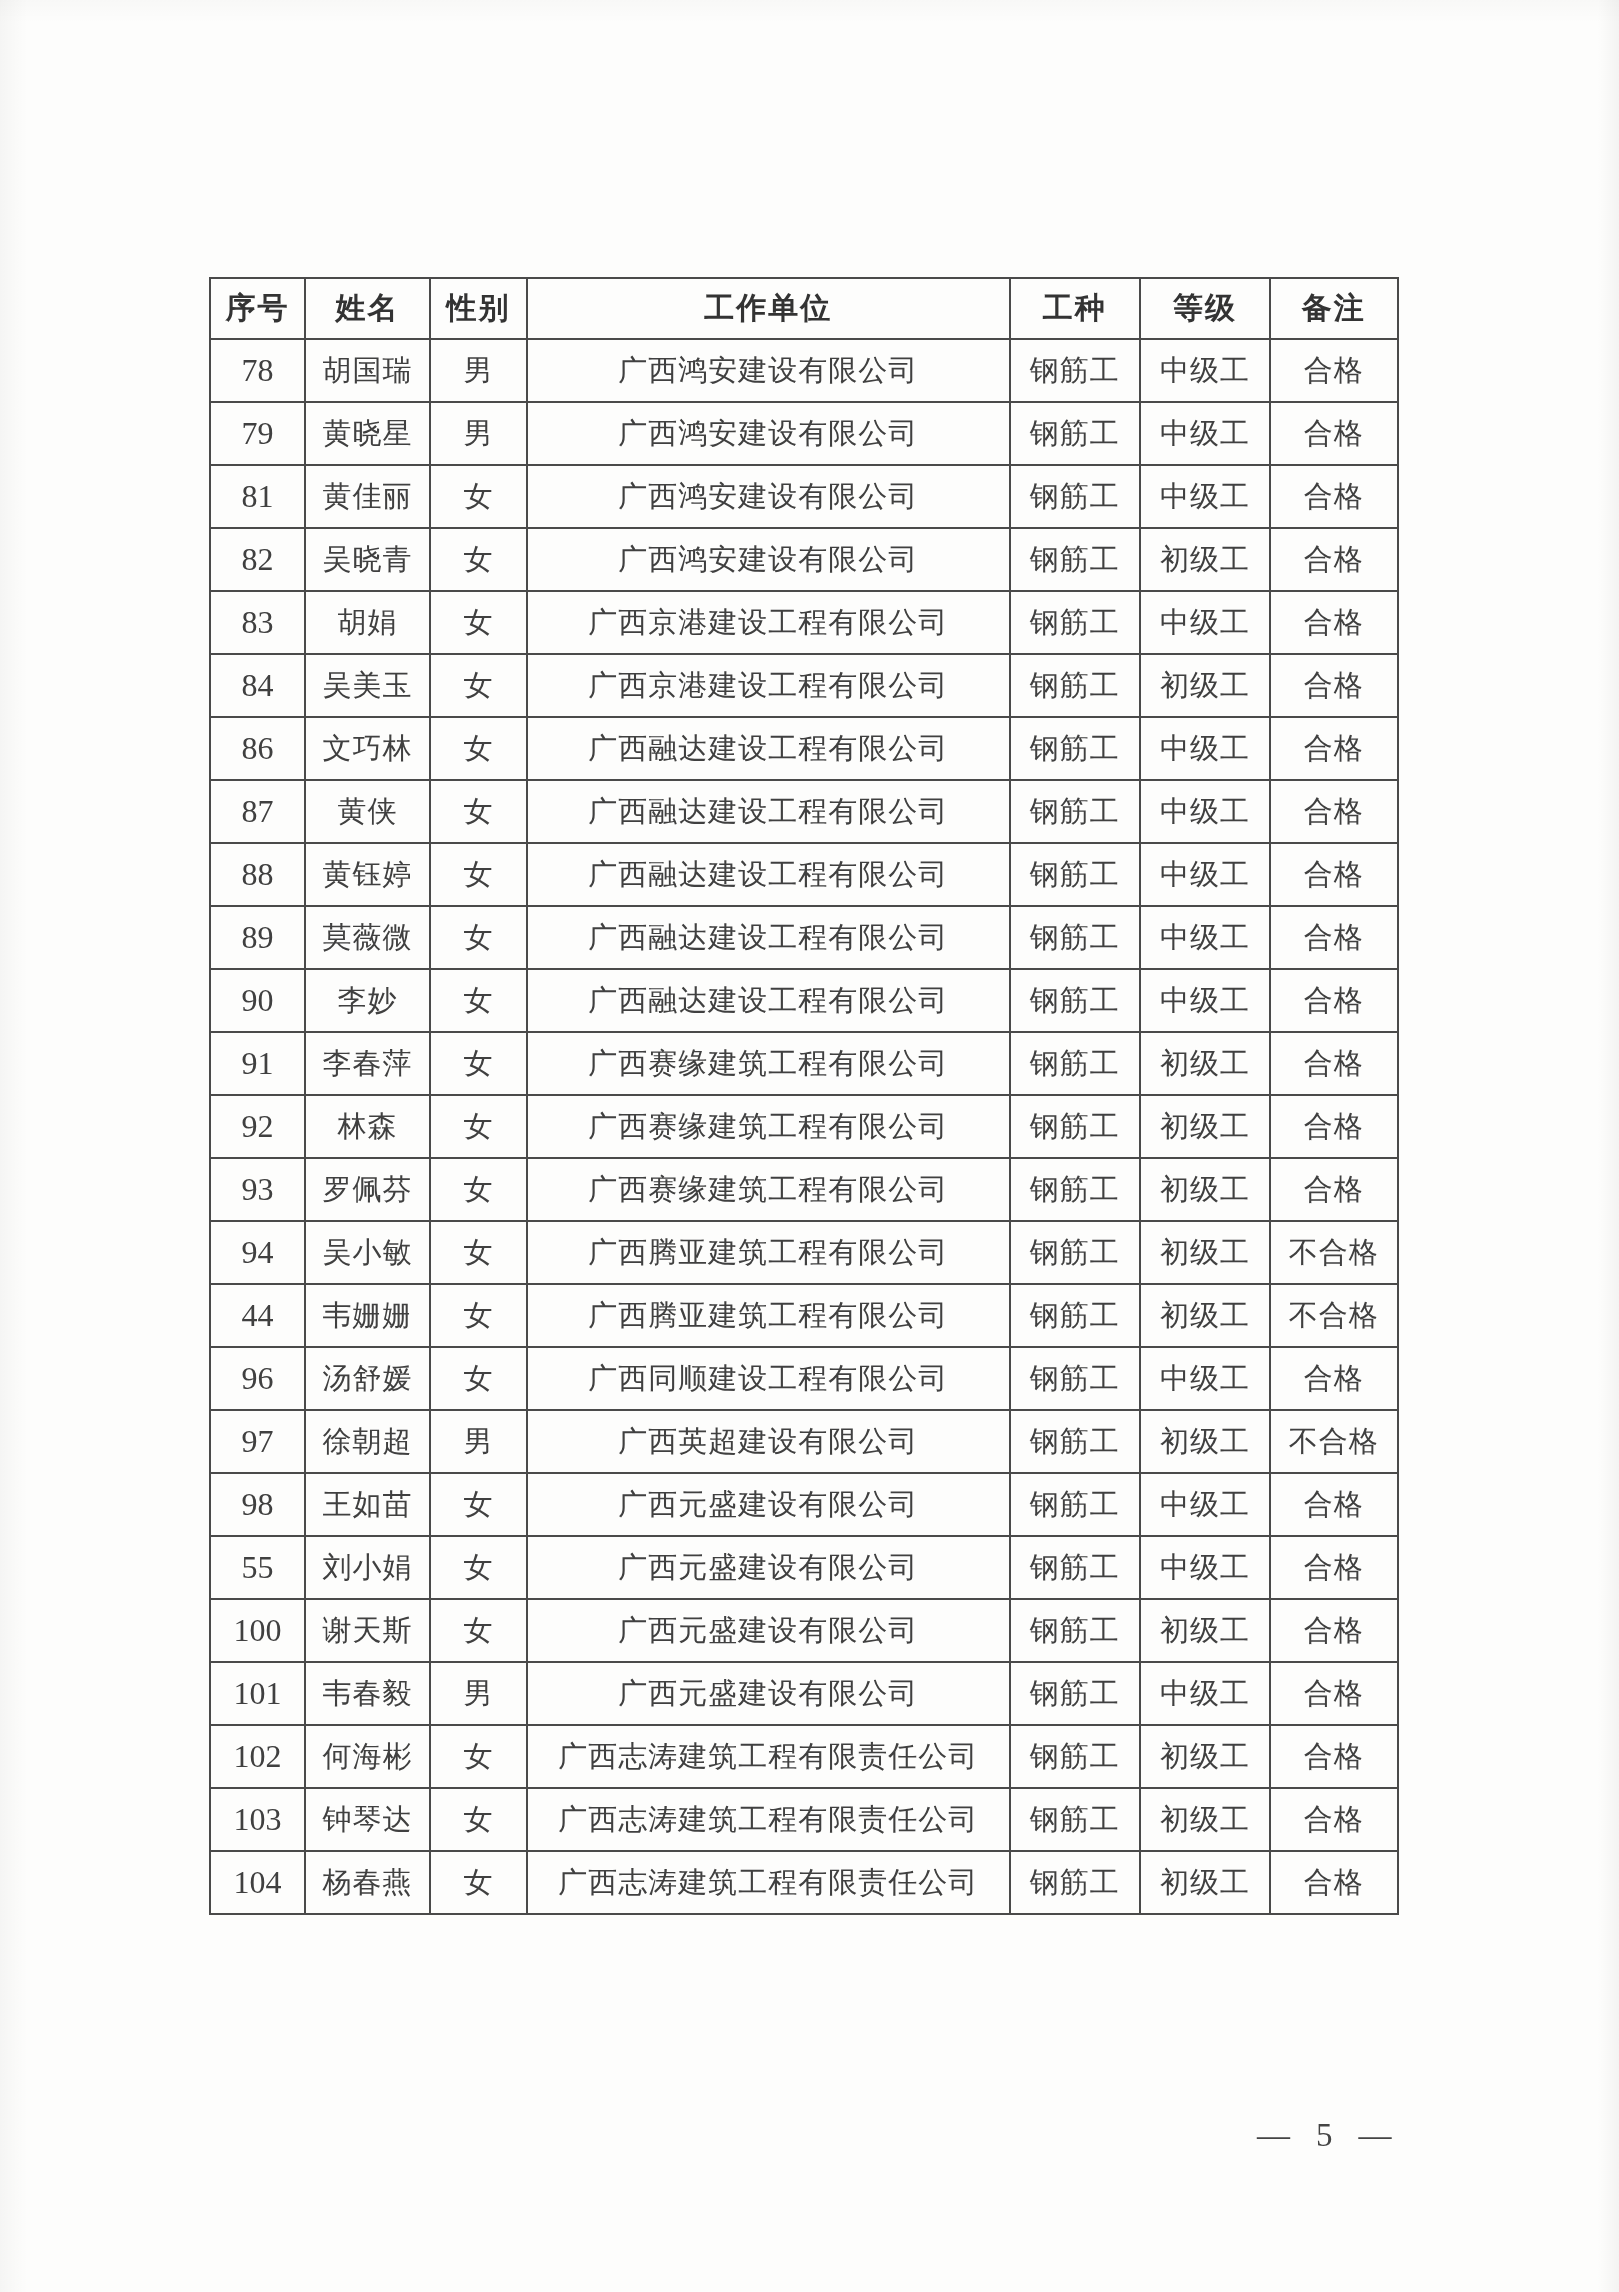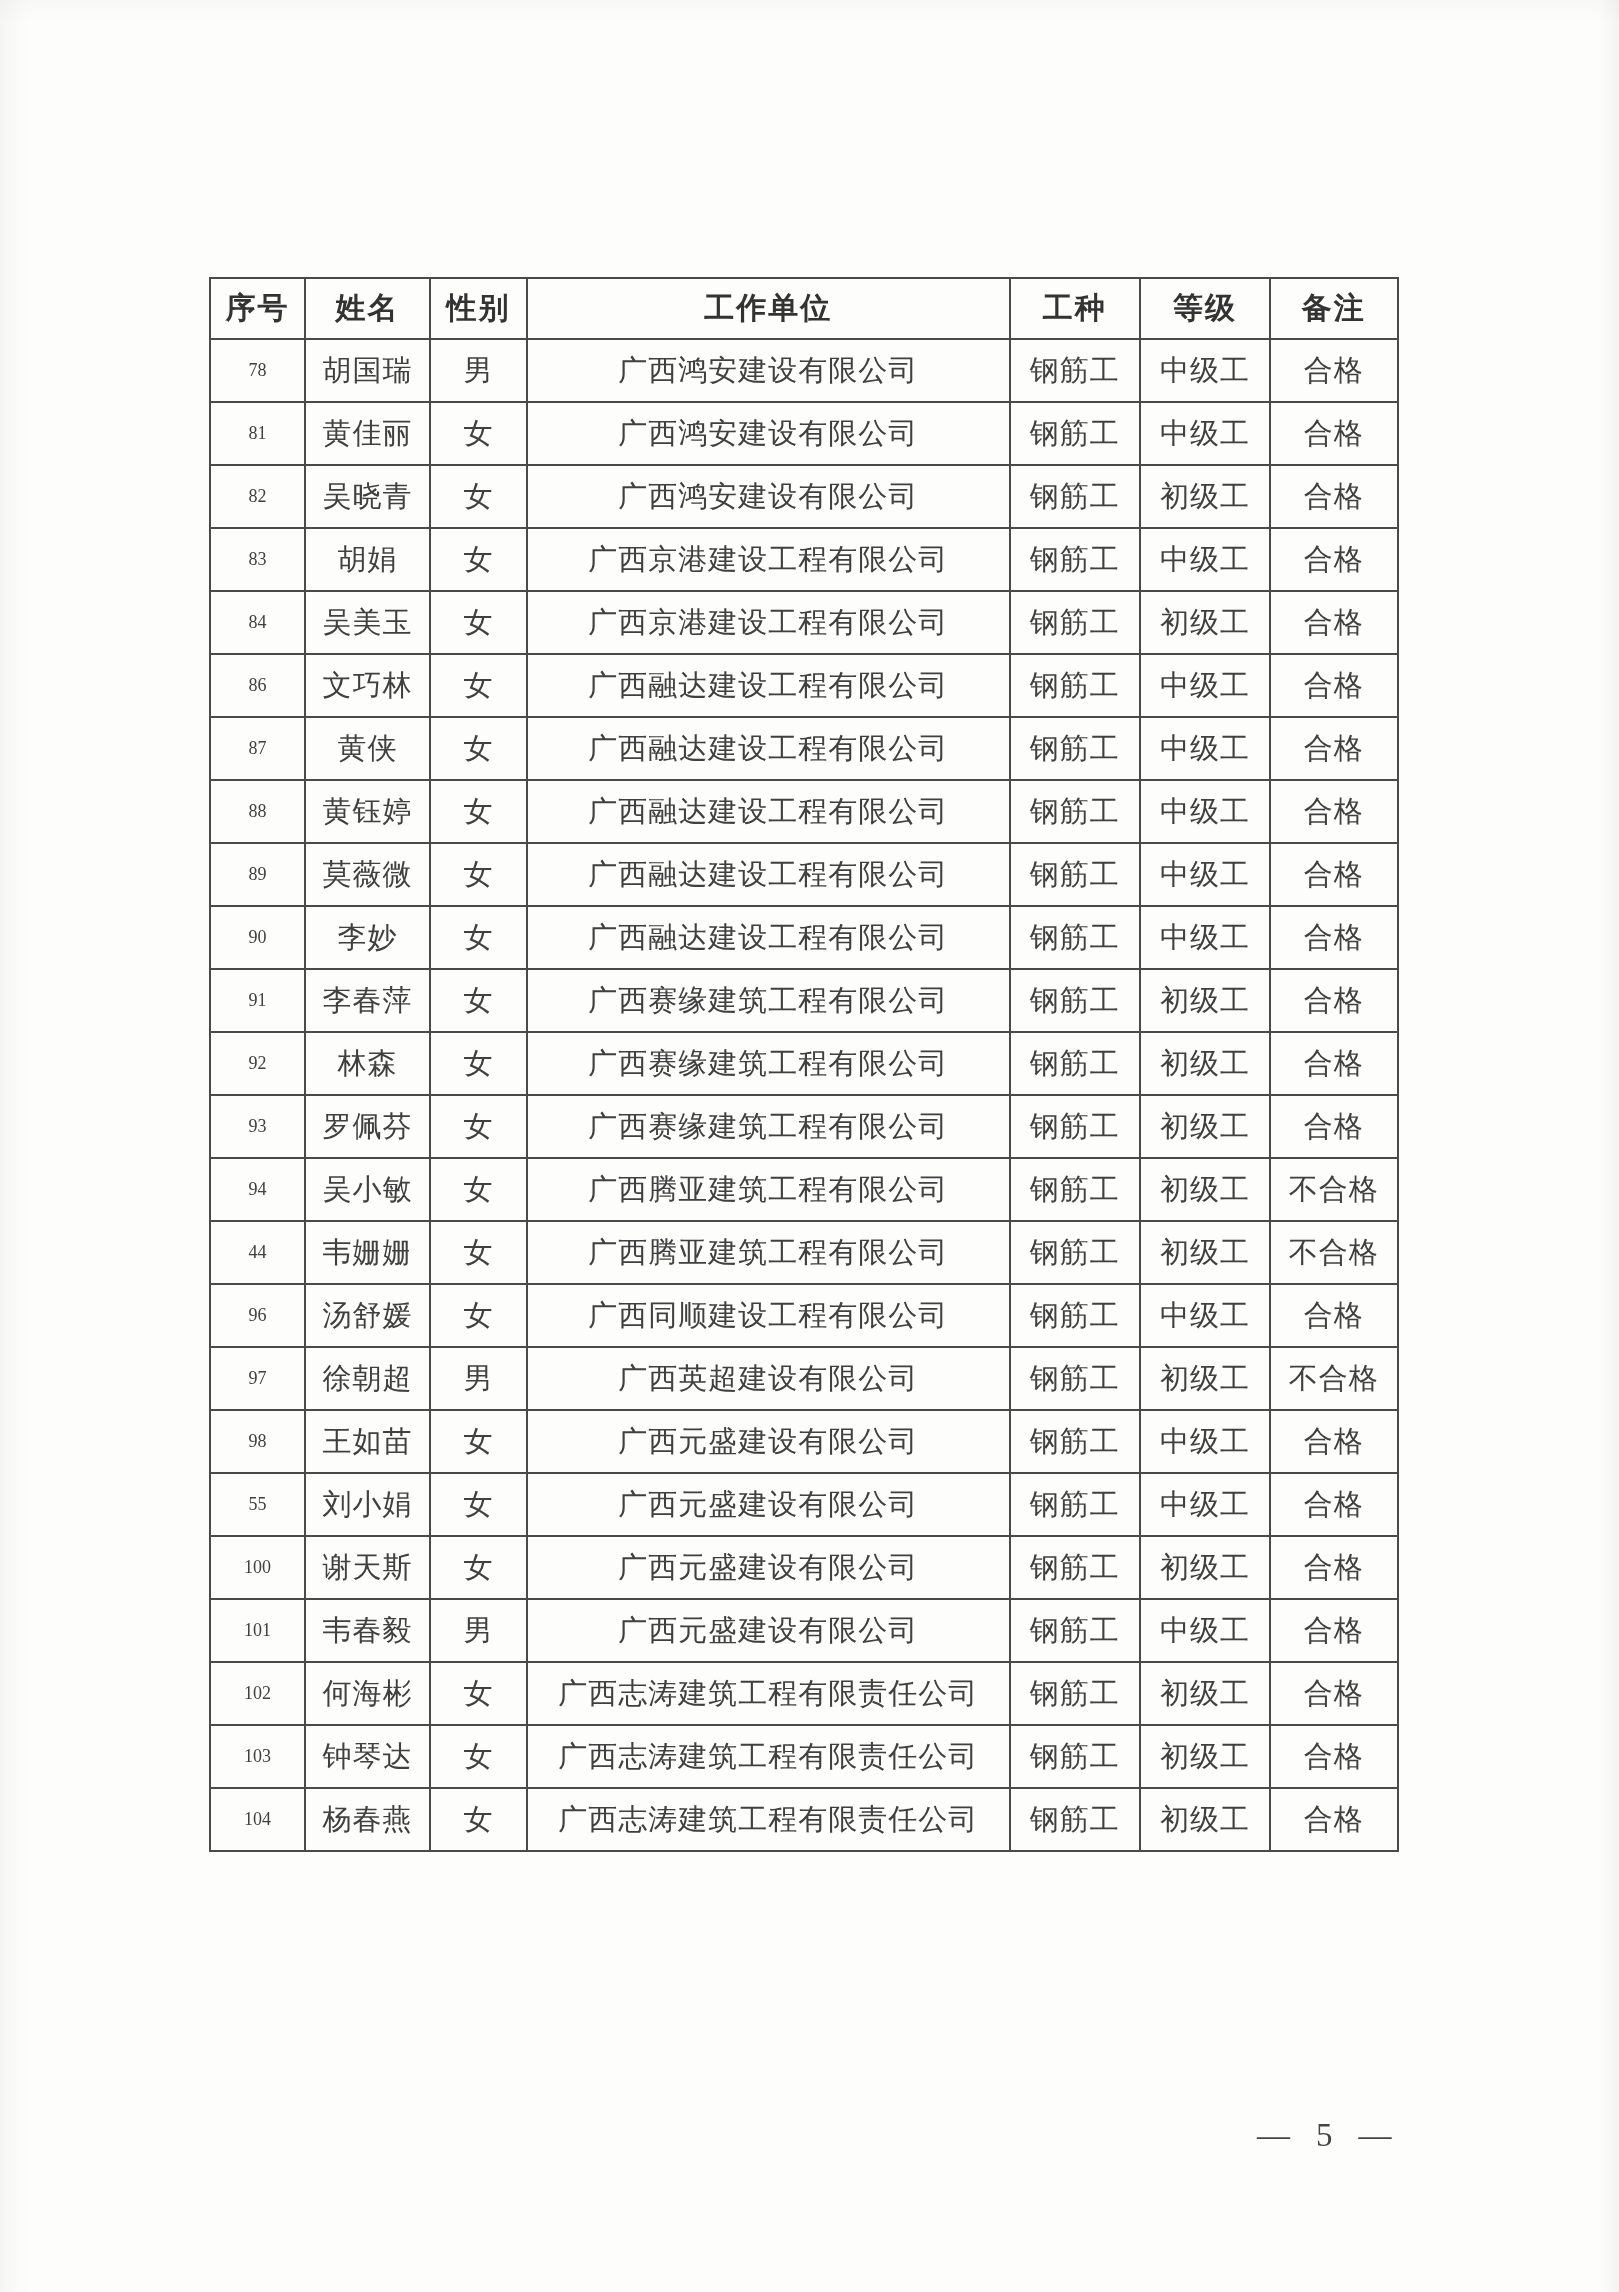--- a/index.html
+++ b/index.html
@@ -61,21 +61,21 @@
   table.roster tbody tr {
     height: 63px;
   }
   table.roster tbody td {
     font-size: 29px;
     font-weight: 400;
     color: #404040;
     letter-spacing: 1px;
   }
   table.roster tbody td:first-child {
-    font-size: 18px;
+    font-size: 32px;
     letter-spacing: 0;
     text-align: center;
   }
   .page-footer {
     position: absolute;
     top: 2117px;
     left: 1257px;
     font-size: 33px;
     color: #444;
     letter-spacing: 2px;
@@ -113,20 +113,29 @@
         <tr>
           <td>78</td>
           <td>胡国瑞</td>
           <td>男</td>
           <td>广西鸿安建设有限公司</td>
           <td>钢筋工</td>
           <td>中级工</td>
           <td>合格</td>
         </tr>
         <tr>
+          <td>79</td>
+          <td>黄晓星</td>
+          <td>男</td>
+          <td>广西鸿安建设有限公司</td>
+          <td>钢筋工</td>
+          <td>中级工</td>
+          <td>合格</td>
+        </tr>
+        <tr>
           <td>81</td>
           <td>黄佳丽</td>
           <td>女</td>
           <td>广西鸿安建设有限公司</td>
           <td>钢筋工</td>
           <td>中级工</td>
           <td>合格</td>
         </tr>
         <tr>
           <td>82</td>

